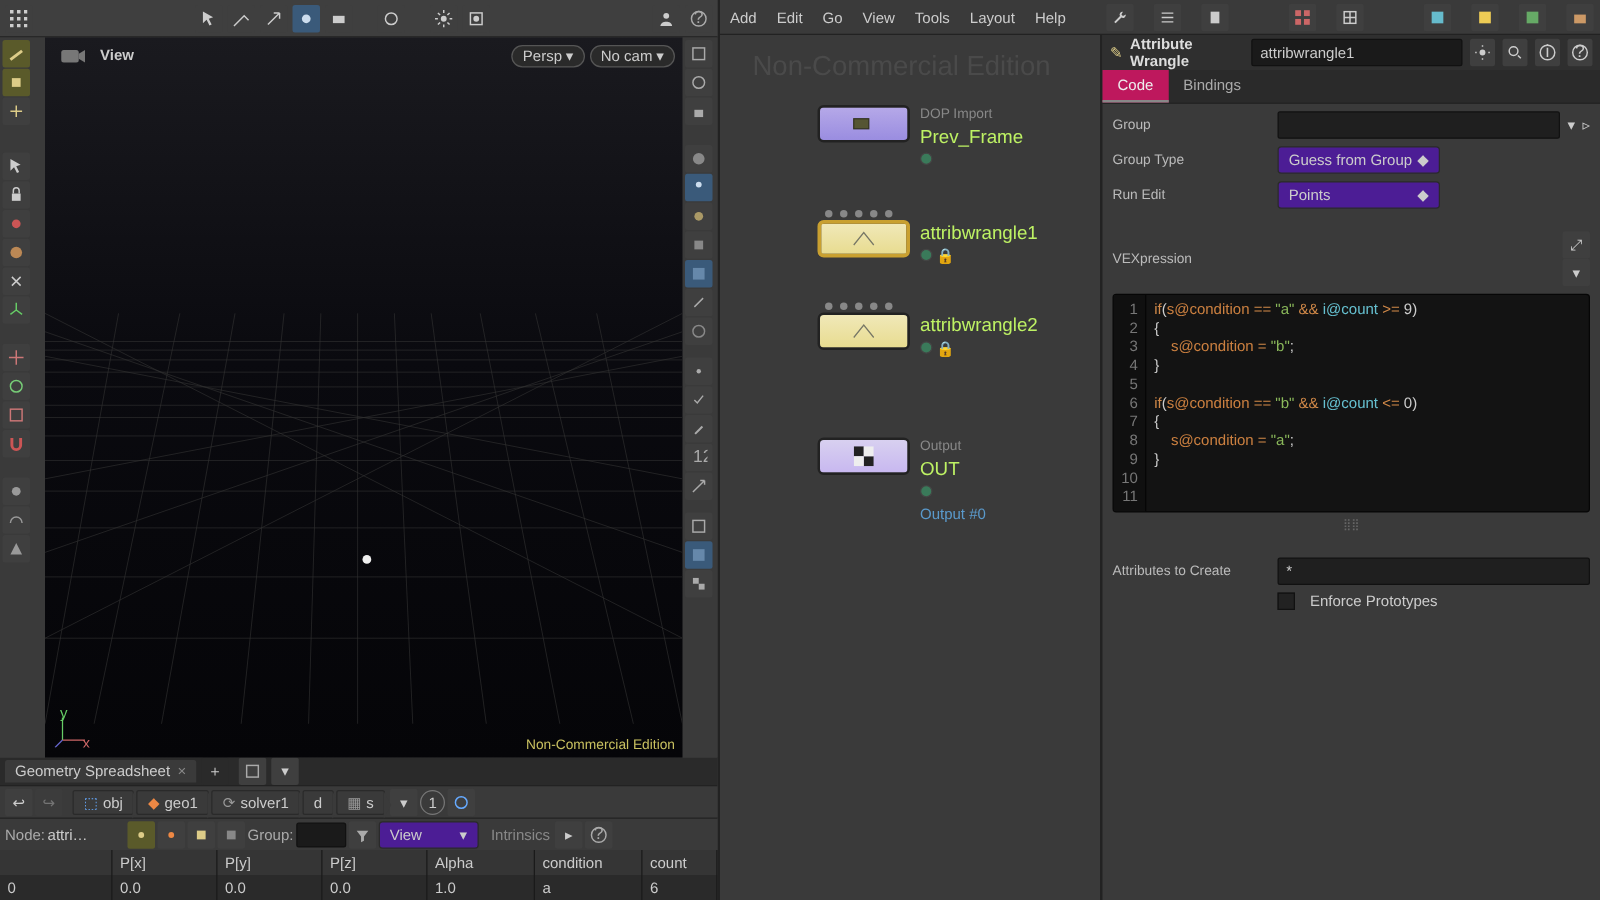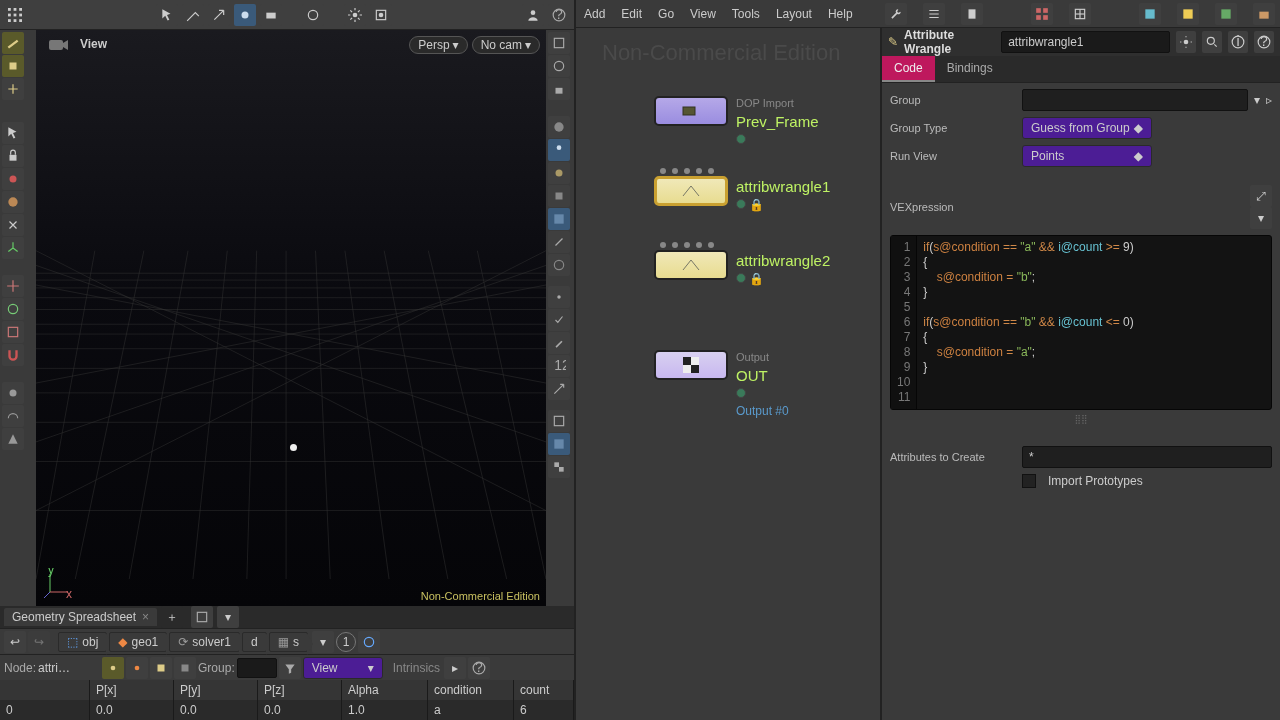--- a/index.html
+++ b/index.html
@@ -604,21 +604,21 @@
     <svg class="conn" style="top:90px;left:106px" width="20" height="70">
         <line x1="10" y1="0" x2="10" y2="58" stroke="#888" stroke-width="1.5"></line>
       </svg>
     <svg class="conn" style="top:176px;left:100px" width="30" height="70">
         <line x1="15" y1="0" x2="15" y2="58" stroke="#888" stroke-width="1.5"></line>
       </svg>
     <svg class="conn" style="top:264px;left:100px" width="30" height="70">
         <line x1="15" y1="0" x2="15" y2="58" stroke="#888" stroke-width="1.5"></line>
       </svg>
 
-    <div class="node" style="top:68px;left:78px">
+    <div class="node" style="top:56px;left:78px">
       <div class="node-body purple">
           <svg width="18" height="14" viewBox="0 0 18 14">
             <rect x="1" y="3" width="12" height="8" fill="#553" stroke="#332"></rect>
           </svg>
         </div>
       <div class="node-label"><div class="sub">DOP Import</div><div class="name">Prev_Frame</div><span class="flag r"></span></div>
     </div>
     <div class="node" style="top:148px;left:78px">
       <div class="dots">
           <div class="dot"></div>
@@ -705,21 +705,21 @@
           <span style="color:#ccc">▹</span>
         </div>
       <div class="prow">
           <label>Group Type</label>
           <div class="drop" style="flex:0 0 130px">
             <span>Guess from Group</span>
             <span>◆</span>
           </div>
         </div>
       <div class="prow">
-          <label>Run View</label>
+          <label>Run Edit</label>
           <div class="drop" style="flex:0 0 130px">
             <span>Points</span>
             <span>◆</span>
           </div>
         </div>
       <div style="height:6px"></div>
       <div style="display:flex;justify-content:space-between;align-items:center">
         <span style="color:#bbb;font-size:11px">VEXpression</span>
         <span>
             <span class="icn">⤢</span>
@@ -742,17 +742,17 @@
       </div>
       <div style="text-align:center;color:#666;font-size:9px;margin-top:-2px">⣿⣿</div>
       <div style="height:10px"></div>
       <div class="prow">
           <label>Attributes to Create</label>
           <input class="field" value="*" style="">
         </div>
       <div class="prow">
           <label></label>
           <span class="chk"></span>
-          <span>Import Prototypes</span>
+          <span>Enforce Prototypes</span>
         </div>
     </div>
   </div>
 </div>
 
 </body></html>

